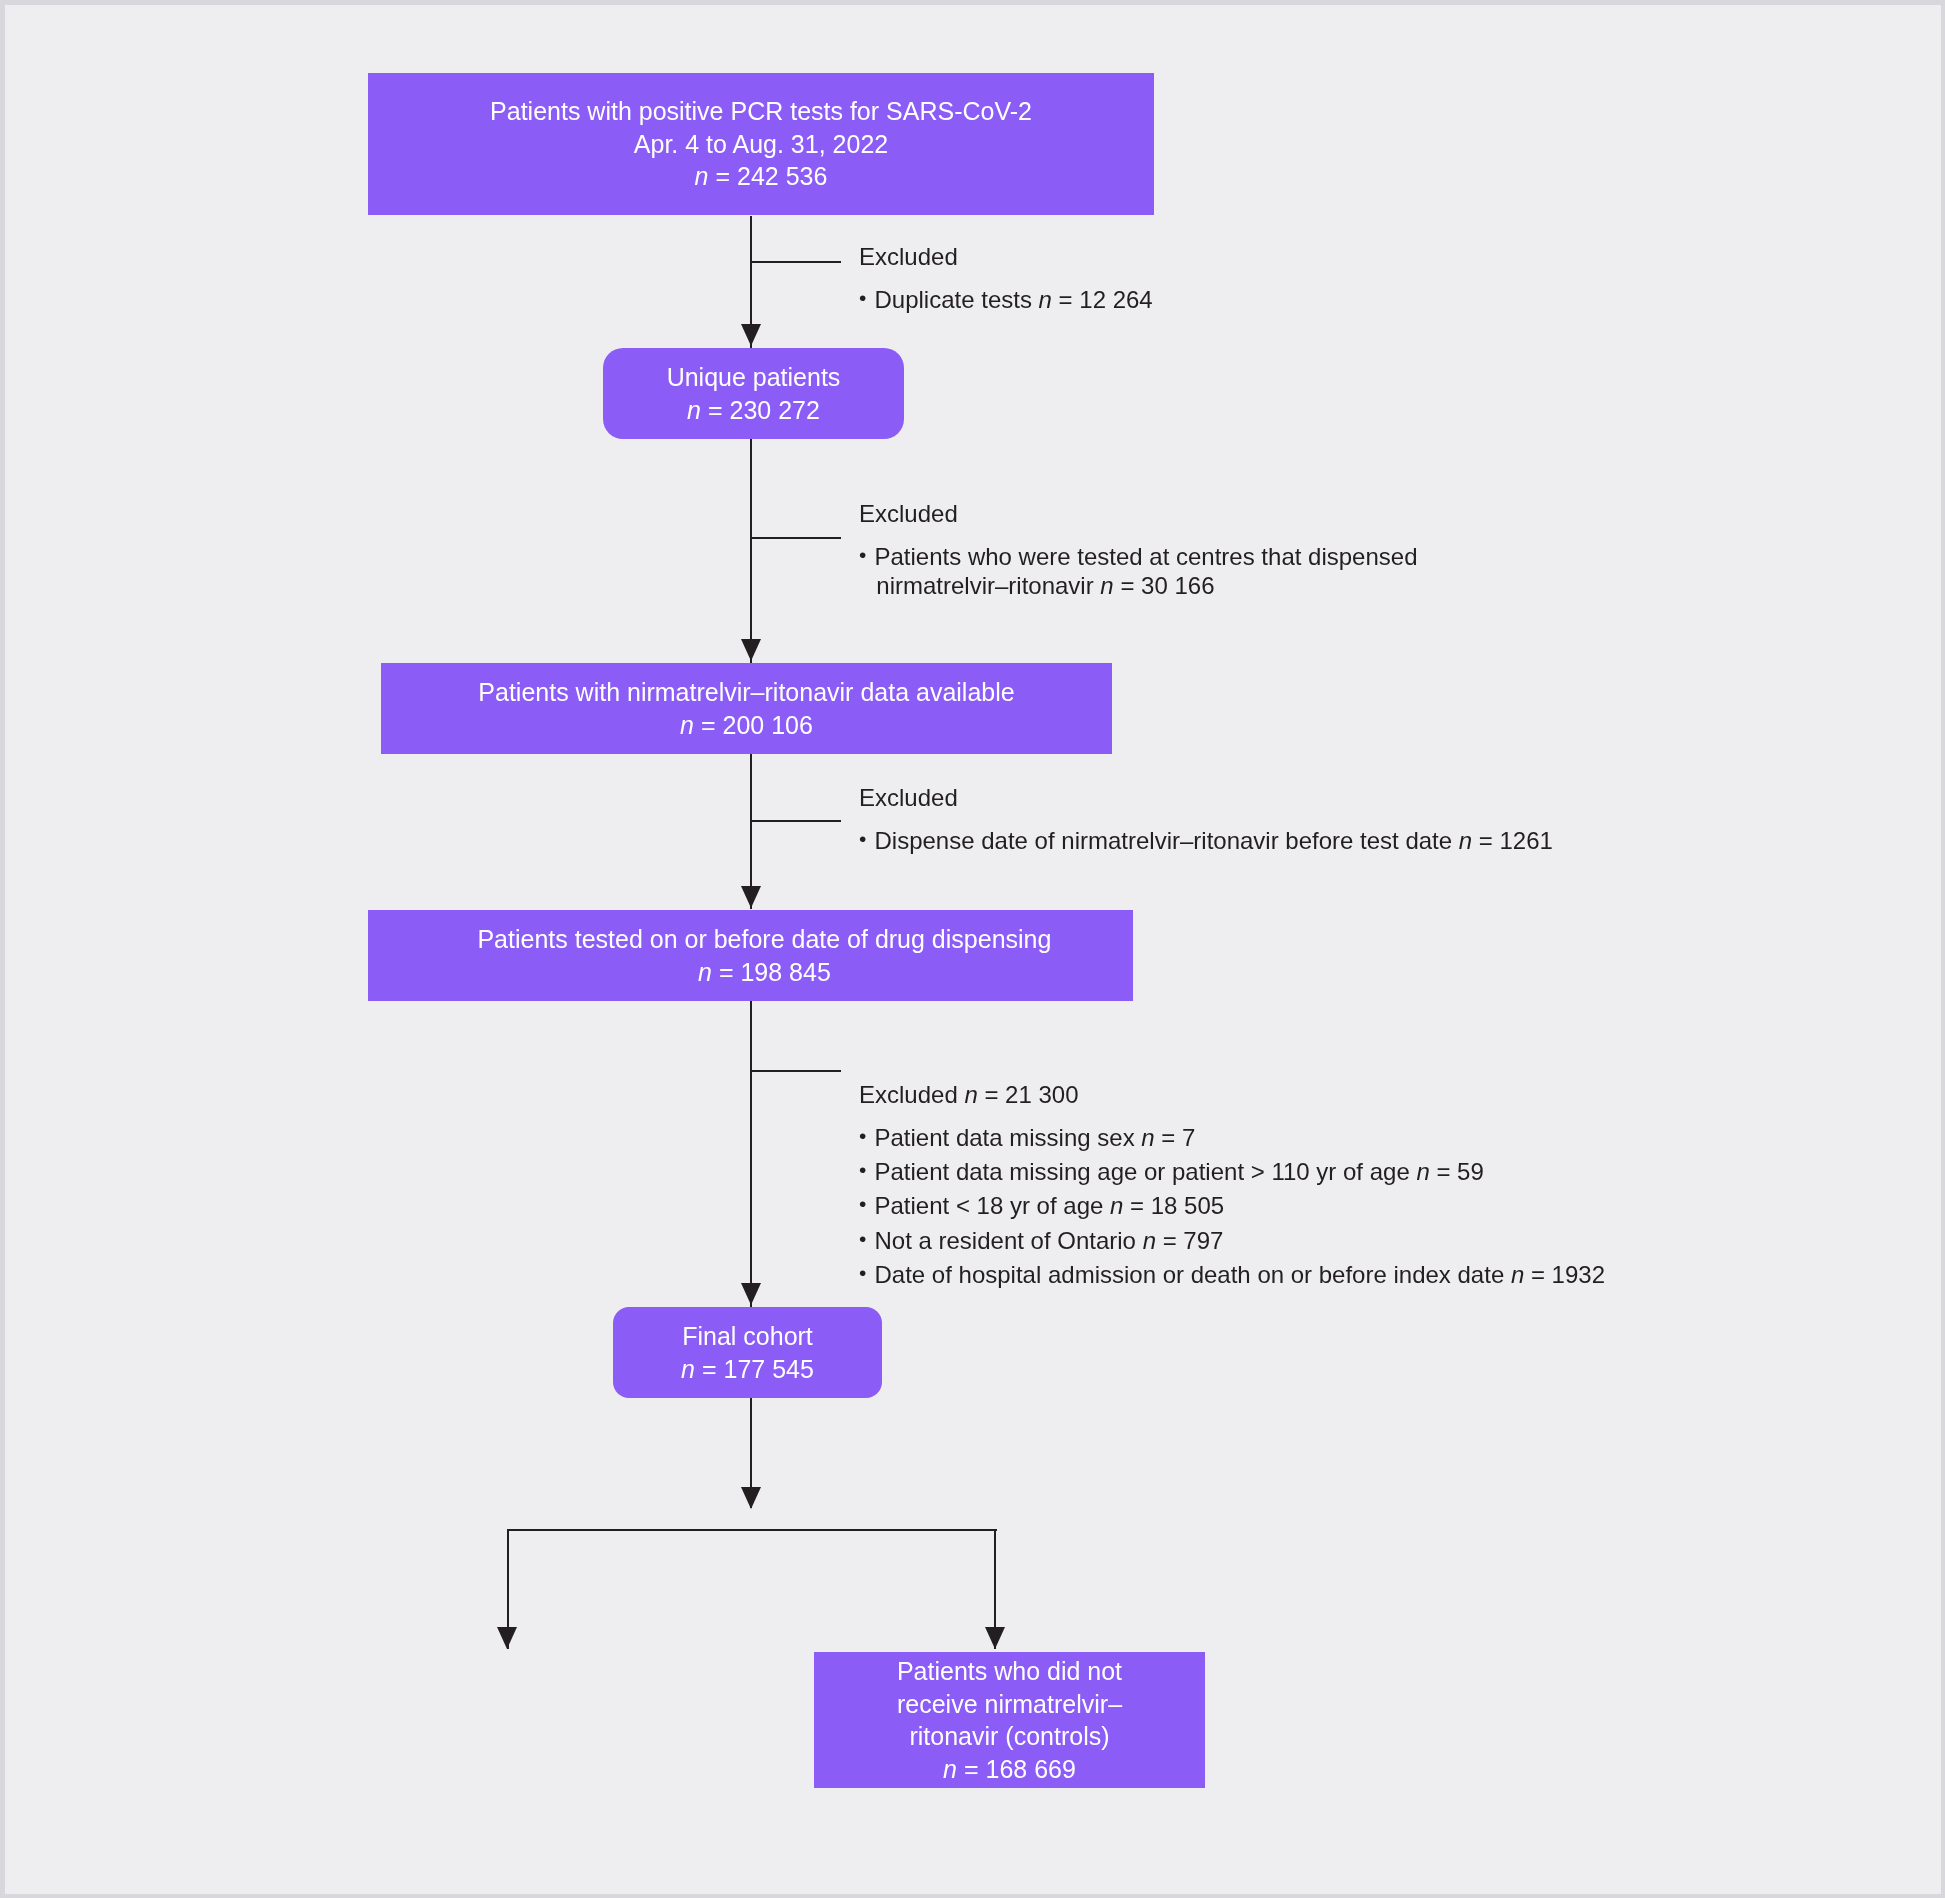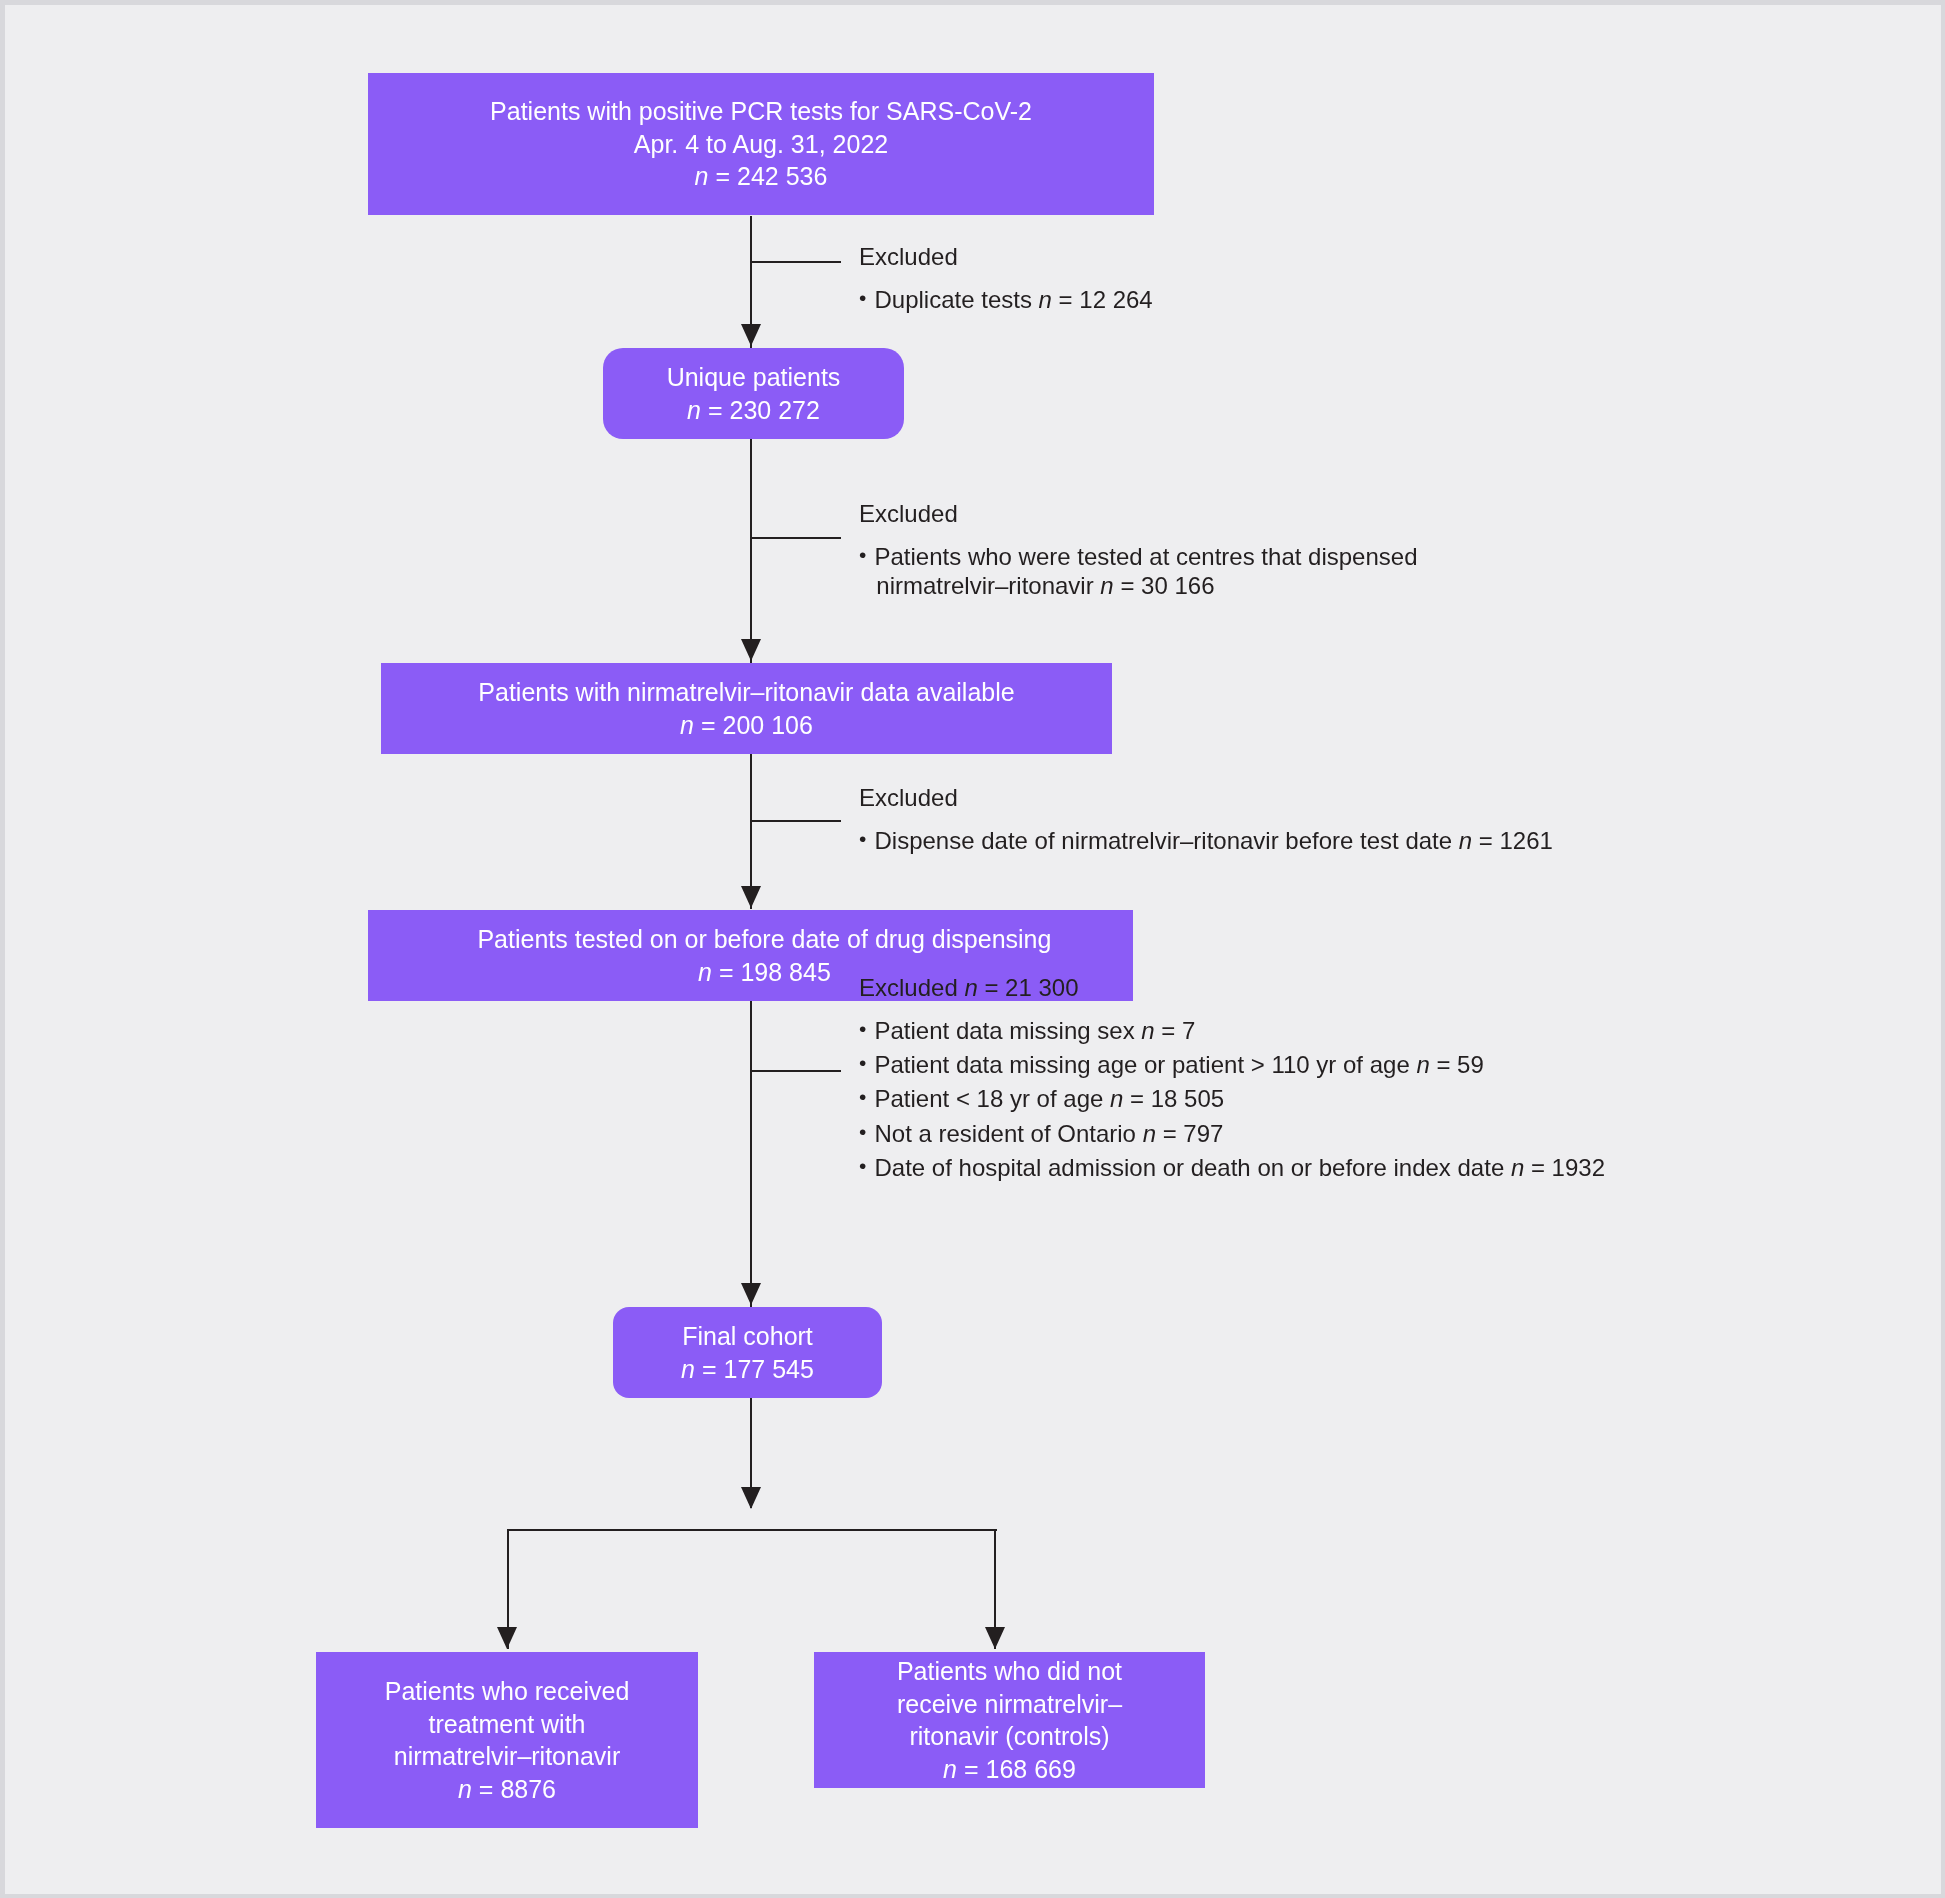--- a/index.html
+++ b/index.html
@@ -154,21 +154,21 @@
 
   <div class="box" style="left:368px; top:910px; width:765px; height:91px;padding-left:36px;">
     <span class="line">Patients tested on or before date of drug dispensing</span>
     <span class="nline"><i class="n">n</i>&nbsp;<span>= 198 845</span></span>
   </div>
 
   <div class="vline" style="left:750px; top:1001px; height:306px;"></div>
   <div class="arrowhead" style="left:741px; top:1283px;"></div>
   <div class="hline" style="left:750px; top:1070px; width:91px;"></div>
 
-  <div class="excl tight" style="left:859px; top:973px;">
+  <div class="excl tight" style="left:859px; top:1080px;">
     <span class="heading"><span>Excluded  </span><i class="n">n</i>&nbsp;<span>=  21 300</span></span>
     <span class="bullet"><span>Patient data missing sex  </span><i class="n">n</i>&nbsp;<span>= 7</span></span>
     <span class="bullet"><span>Patient data missing age or patient &gt; 110 yr of age  </span><i class="n">n</i>&nbsp;<span>= 59</span></span>
     <span class="bullet"><span>Patient &lt; 18 yr of age </span><i class="n">n</i>&nbsp;<span>= 18 505</span></span>
     <span class="bullet"><span>Not a resident of Ontario  </span><i class="n">n</i>&nbsp;<span>= 797</span></span>
     <span class="bullet"><span>Date of hospital admission or death on or before index date  </span><i class="n">n</i>&nbsp;<span>= 1932</span></span>
   </div>
 
   <div class="box" style="left:613px; top:1307px; width:269px; height:91px;border-radius:16px;">
     <span class="line">Final cohort</span>
@@ -176,26 +176,20 @@
   </div>
 
   <div class="vline" style="left:750px; top:1398px; height:110px;"></div>
   <div class="arrowhead" style="left:741px; top:1487px;"></div>
   <div class="hline" style="left:507px; top:1529px; width:490px;"></div>
   <div class="vline" style="left:507px; top:1529px; height:120px;"></div>
   <div class="arrowhead" style="left:497px; top:1627px;"></div>
   <div class="vline" style="left:994px; top:1529px; height:120px;"></div>
   <div class="arrowhead" style="left:985px; top:1627px;"></div>
 
-  <div class="box" style="left:316px; top:1652px; width:382px; height:176px;">
-    <span class="line">Patients who received</span>
-    <span class="line">treatment with</span>
-    <span class="line">nirmatrelvir–ritonavir</span>
-    <span class="nline"><i class="n">n</i>&nbsp;<span>= 8876</span></span>
-  </div>
 
   <div class="box" style="left:814px; top:1652px; width:391px; height:136px;text-align:center;">
     <span class="line">Patients who did not</span>
     <span class="line">receive nirmatrelvir–</span>
     <span class="line">ritonavir (controls)</span>
     <span class="nline"><i class="n">n</i>&nbsp;<span>= 168 669</span></span>
   </div>
 
 </div>
 

